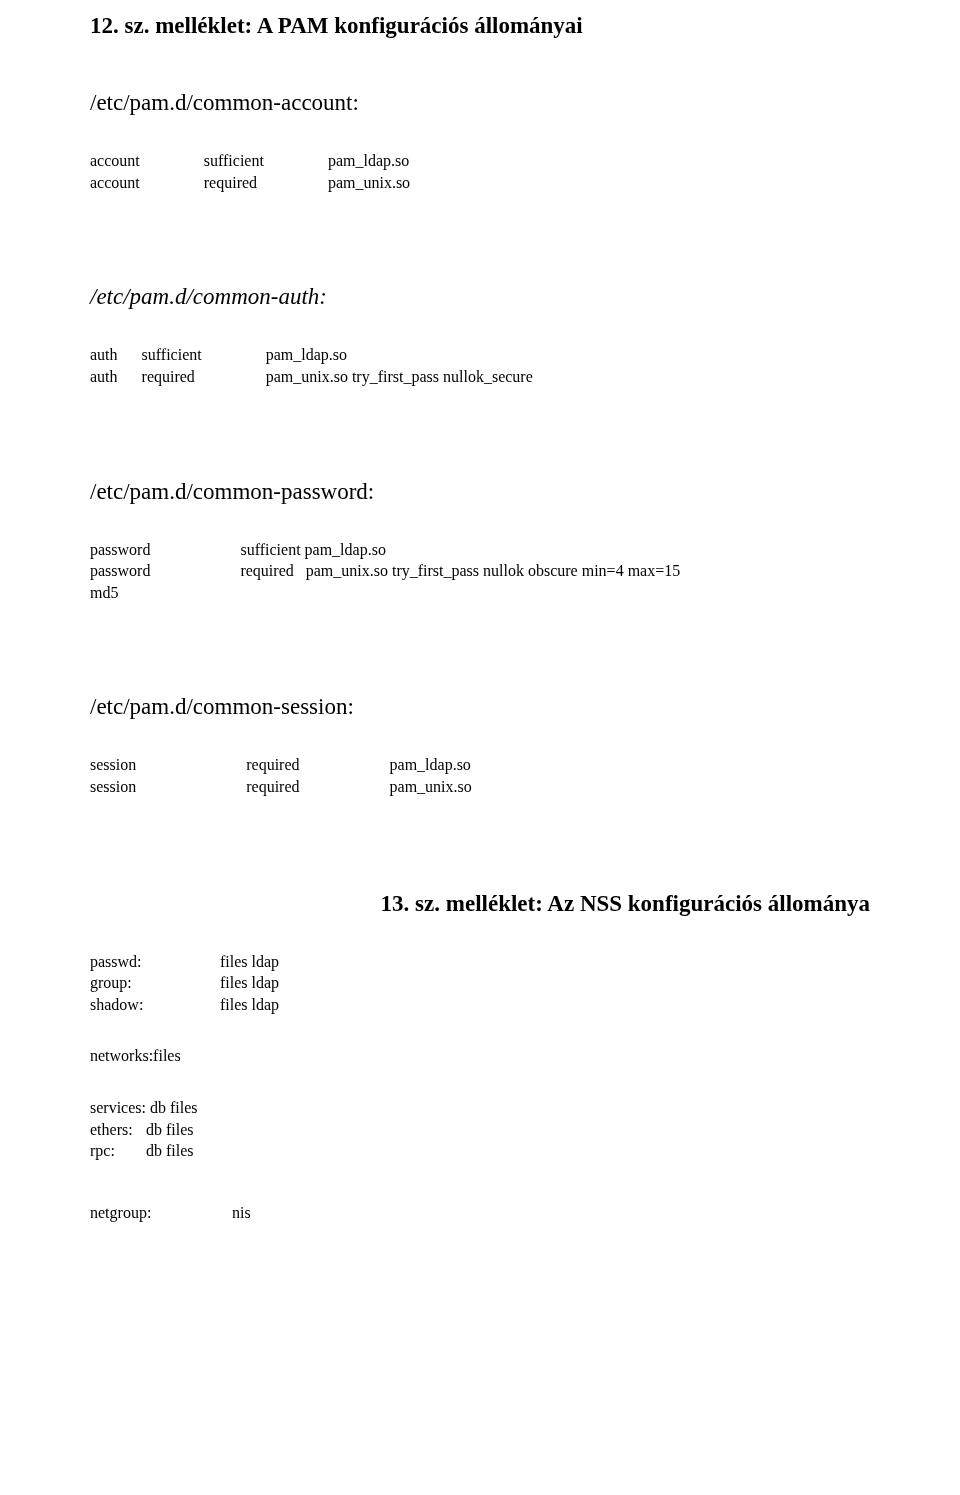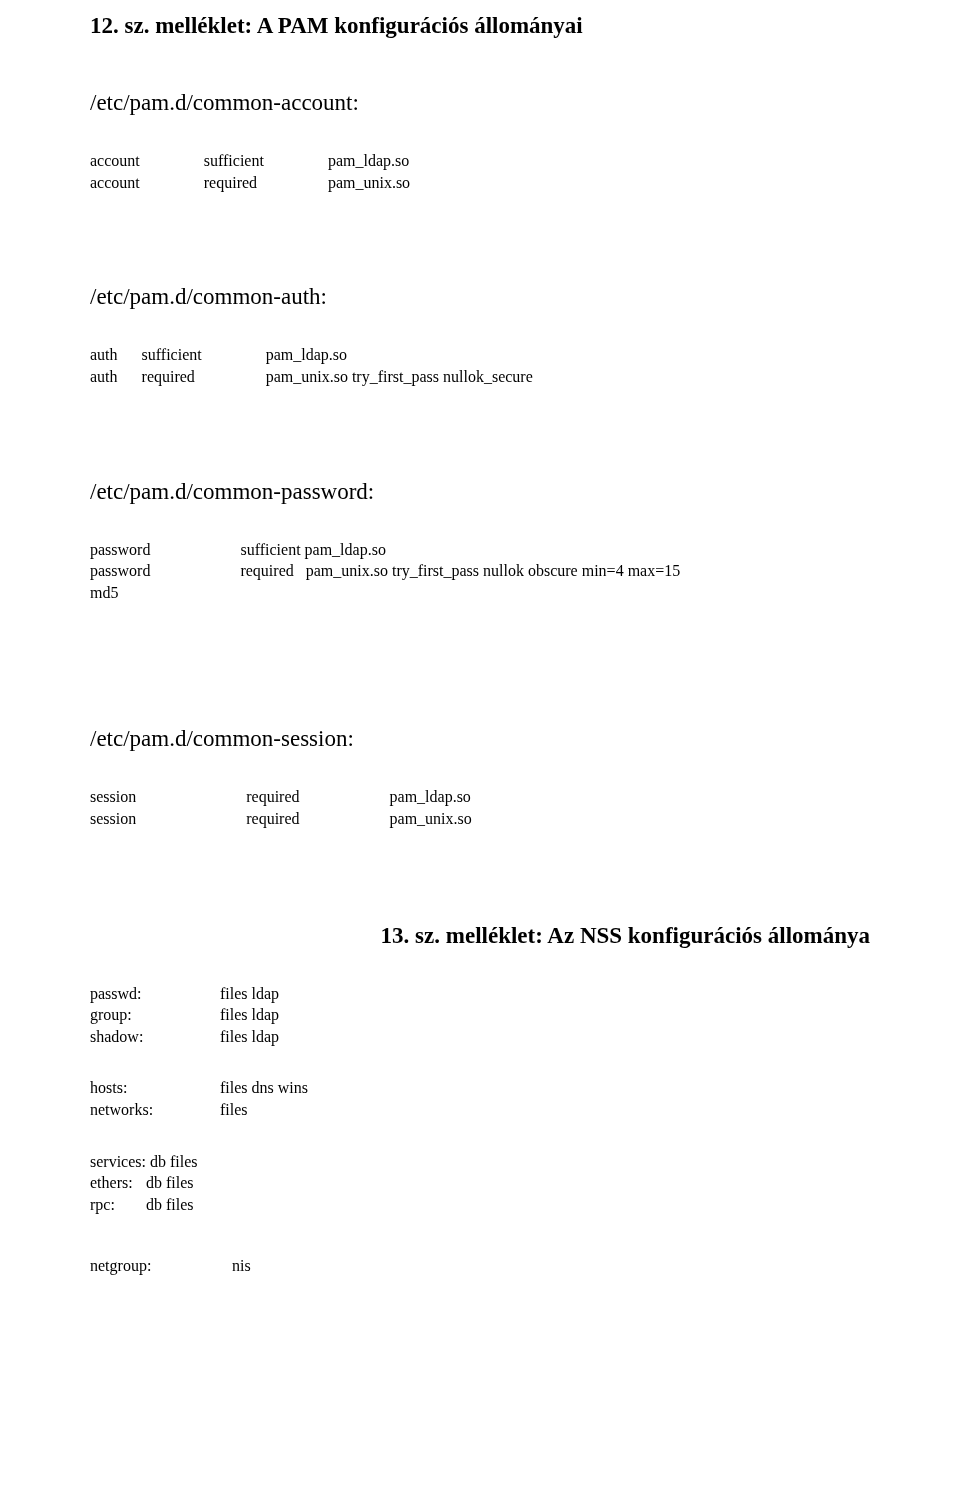--- a/index.html
+++ b/index.html
@@ -61,21 +61,21 @@
     <td>pam_ldap.so</td>
   </tr>
   <tr>
     <td class="c-med">account</td>
     <td class="c-med">required</td>
     <td>pam_unix.so</td>
   </tr>
 </tbody>
   </table>
 
-<div class="path" style="margin-top:88px;">/etc/pam.d/common-auth:</div>
+<div class="path" style="margin-top:88px;font-style:italic;">/etc/pam.d/common-auth:</div>
 <table class="cfg block">
   <tbody>
       <tr>
     <td class="c-narrow">auth</td>
     <td class="c-med">sufficient</td>
     <td>pam_ldap.so</td>
   </tr>
   <tr>
     <td class="c-narrow">auth</td>
     <td class="c-med">required</td>
@@ -95,21 +95,21 @@
     <td class="c-wide">password</td>
     <td style="white-space:pre;">required   pam_unix.so try_first_pass nullok obscure min=4 max=15</td>
   </tr>
   <tr>
     <td class="c-wide">md5</td>
     <td></td>
   </tr>
 </tbody>
   </table>
 
-<div class="path" style="margin-top:120px;">/etc/pam.d/common-session:</div>
+<div class="path" style="margin-top:88px;">/etc/pam.d/common-session:</div>
 <table class="cfg block">
   <tbody>
       <tr>
     <td class="c-wider">session</td>
     <td class="c-wide">required</td>
     <td>pam_ldap.so</td>
   </tr>
   <tr>
     <td class="c-wider">session</td>
     <td class="c-wide">required</td>
@@ -132,24 +132,20 @@
   </tr>
   <tr>
     <td>shadow:</td>
     <td>files ldap</td>
   </tr>
 </tbody>
   </table>
 
 <table class="cfg" style="margin-top:30px;">
   <tbody>
-      <tr>
-    <td style="width:130px;">hosts:</td>
-    <td>files dns wins</td>
-  </tr>
   <tr>
     <td>networks:</td>
     <td>files</td>
   </tr>
 </tbody>
   </table>
 
 <table class="cfg" style="margin-top:30px;">
   <tbody>
   <tr>

